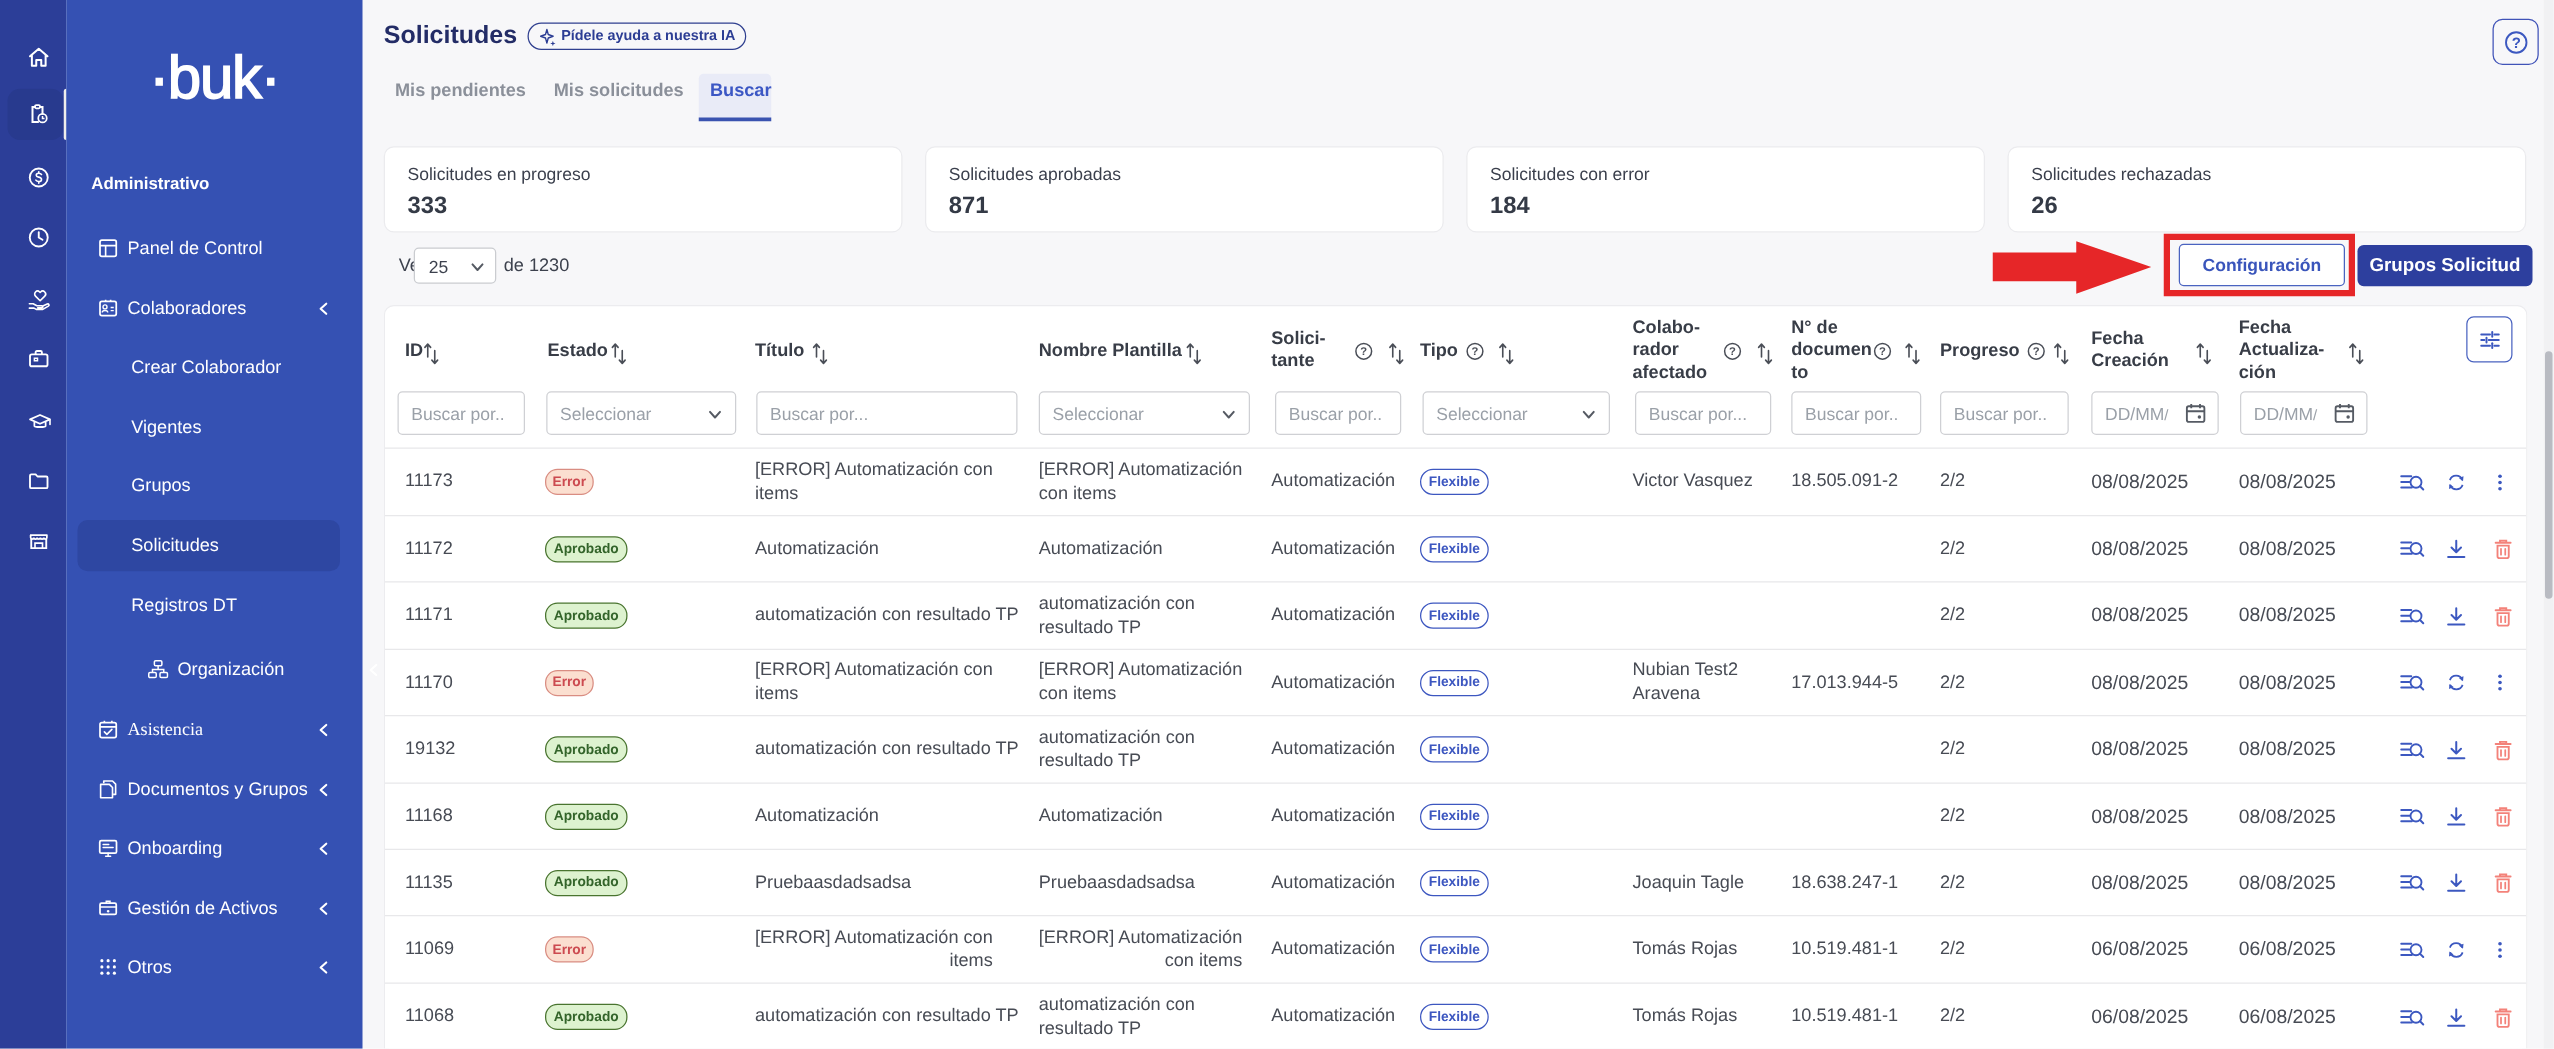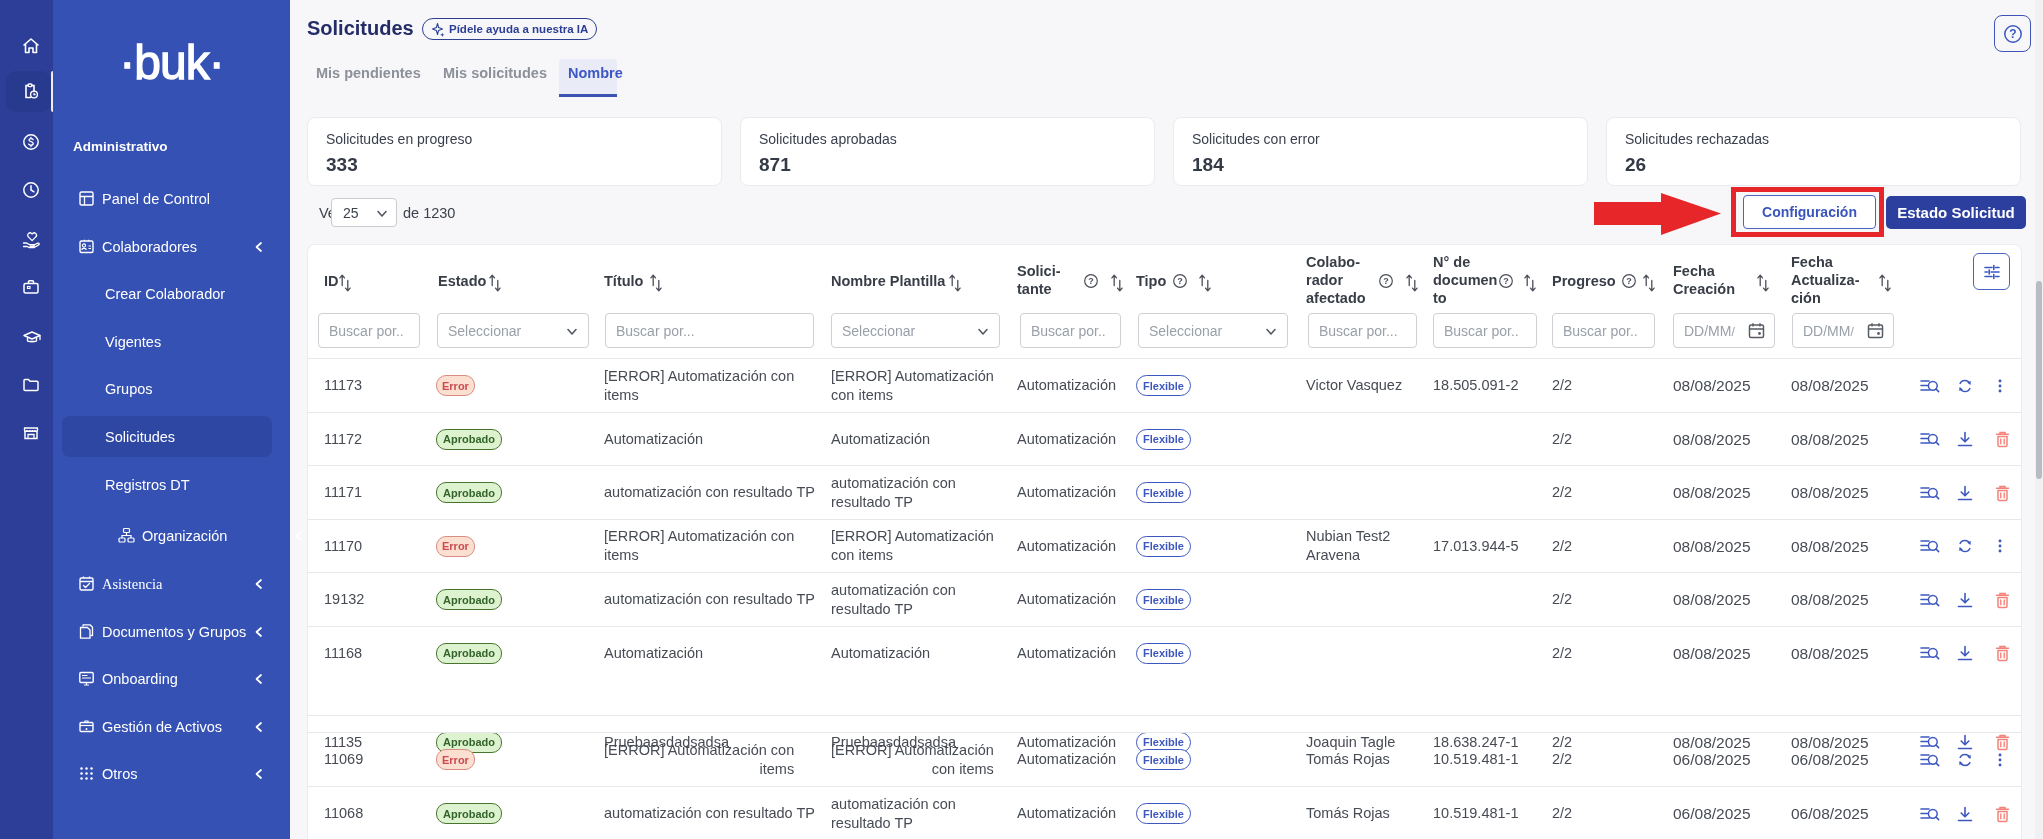--- a/index.html
+++ b/index.html
@@ -224,21 +224,21 @@
 <div class="abs" style="left:307px; top:17px; font-size:20px; font-weight:700; color:#232c66;">Solicitudes</div>
 <div class="abs" style="left:422px; top:18px; height:22px; border:1px solid #2f3f8f; border-radius:11px; display:flex; align-items:center; padding:0 8px 0 7px; color:#2c3d94; font-size:11.5px; font-weight:700; gap:4px;"><span style="margin-top:1px;">
       <svg width="15" height="15" viewBox="0 0 15 15" style="">
         <path d="M7.5 1.5 L8.6 5.6 L12.5 7 L8.6 8.4 L7.5 12.5 L6.4 8.4 L2.5 7 L6.4 5.6 Z" fill="none" stroke="#2c3d94" stroke-width="1.1" stroke-linejoin="round"></path>
         <path d="M12.3 10.5 L12.8 12.2 L14.4 12.8 L12.8 13.4 L12.3 15 L11.8 13.4 L10.2 12.8 L11.8 12.2 Z" fill="#2c3d94"></path>
       </svg>
     </span>Pídele ayuda a nuestra IA</div>
 <div class="abs" style="left:559px; top:59px; width:58px; height:38px; background:#e9ebf7; border-radius:4px 4px 0 0;"></div>
 <span class="abs tab" style="left:316px;">Mis pendientes</span>
 <span class="abs tab" style="left:443px;">Mis solicitudes</span>
-<span class="abs tab" style="left:568px; color:#3c57c4;">Nombre</span>
+<span class="abs tab" style="left:568px; color:#3c57c4;">Buscar</span>
 <div class="abs" style="left:559px; top:94px; width:58px; height:3px; background:#3a53b0;"></div>
 <div class="card" style="left:307px;">
     <div class="t">Solicitudes en progreso</div>
     <div class="n">333</div>
   </div>
 <div class="card" style="left:740px;">
     <div class="t">Solicitudes aprobadas</div>
     <div class="n">871</div>
   </div>
 <div class="card" style="left:1173px;">
@@ -259,21 +259,21 @@
     </span>
   </div>
 <div class="abs" style="left:403px; top:205px; font-size:14.5px; color:#3c414d;">de 1230</div>
 <div class="abs" style="left:1594px; top:191px;">
     <svg width="128" height="46" viewBox="0 0 128 46" style="">
       <path d="M0 11 H67 V2 L127 22.5 L67 44 V34 H0 Z" fill="#e62628"></path>
     </svg>
   </div>
 <div class="abs" style="left:1731px; top:187px; width:153px; height:50px; border:5px solid #e62628;"></div>
 <div class="abs" style="left:1743px; top:195px; width:133px; height:34px; background:#fff; border:1px solid #4a63c0; border-radius:4px; text-align:center; line-height:32px; font-size:14px; font-weight:700; color:#3a55bb;">Configuración</div>
-<div class="abs" style="left:1886px; top:196px; width:140px; height:33px; background:#2d3f9e; border-radius:5px; text-align:center; line-height:33px; font-size:15px; font-weight:700; color:#fff;">Estado Solicitud</div>
+<div class="abs" style="left:1886px; top:196px; width:140px; height:33px; background:#2d3f9e; border-radius:5px; text-align:center; line-height:33px; font-size:15px; font-weight:700; color:#fff;">Grupos Solicitud</div>
 <div class="abs" style="left:1994px; top:15px; width:37px; height:37px; border:1px solid #4053b8; border-radius:8px; display:flex; align-items:center; justify-content:center;">
     <svg width="24" height="24" viewBox="0 0 24 24" style="">
       <circle cx="12" cy="12" r="8.2" fill="none" stroke="#3c58c0" stroke-width="1.5"></circle>
       <text x="12" y="16" font-size="12" font-weight="700" text-anchor="middle" fill="#3c58c0" font-family="Liberation Sans">?</text>
     </svg>
   </div>
 <div class="abs" id="tcard" style="left:307px; top:244px; width:1715px; height:595px; background:#fff; border:1px solid #ececef; border-bottom:none; border-radius:8px 8px 0 0; overflow:hidden;">
 <div class="hl" style="left:16px; top:27px;">ID</div>
 <div class="hl" style="left:130px; top:27px;">Estado</div>
 <div class="hl" style="left:296px; top:27px;">Título</div>
@@ -611,21 +611,21 @@
       <div class="c" style="left:1648px; "><svg width="18" height="18" viewBox="0 0 18 18" style="">
           <path d="M9 2.5 V11 M9 11.8 L5.2 8 M9 11.8 L12.8 8" fill="none" stroke="#3c58c0" stroke-width="1.6" stroke-linecap="round" stroke-linejoin="round"></path>
           <path d="M2.5 15.5 H15.5" stroke="#3c58c0" stroke-width="1.6" stroke-linecap="round"></path>
         </svg></div>
       <div class="c" style="left:1686px; "><svg width="17" height="18" viewBox="0 0 17 18" style="">
           <path d="M2.5 4.2 H14.5 M6 4 V2.5 H11 V4" fill="none" stroke="#f3827a" stroke-width="1.5" stroke-linecap="round"></path>
           <path d="M4 6.5 H13 V15 C13 15.9 12.4 16.5 11.5 16.5 H5.5 C4.6 16.5 4 15.9 4 15 Z" fill="none" stroke="#f3827a" stroke-width="1.5"></path>
           <path d="M6.8 9 V13.7 M10.2 9 V13.7" stroke="#f3827a" stroke-width="1.4" stroke-linecap="round"></path>
         </svg></div>
     </div>
-<div class="row" style="top:434px; height:53px;margin-top:36px;">
+<div class="row" style="top:434px; height:53px;">
       <div class="c" style="left:16px; ">11135</div>
       <div class="c" style="left:128px; "><span class="badge b-apr">Aprobado</span></div>
       <div class="c" style="left:296px; ">Pruebaasdadsadsa</div>
       <div class="c" style="left:523px; ">Pruebaasdadsadsa</div>
       <div class="c" style="left:709px; ">Automatización</div>
       <div class="c" style="left:828px; "><span class="badge b-flx">Flexible</span></div>
       <div class="c" style="left:998px; ">Joaquin Tagle</div>
       <div class="c" style="left:1125px; ">18.638.247-1</div>
       <div class="c" style="left:1244px; ">2/2</div>
       <div class="c" style="left:1365px; font-size:15.5px;">08/08/2025</div>

